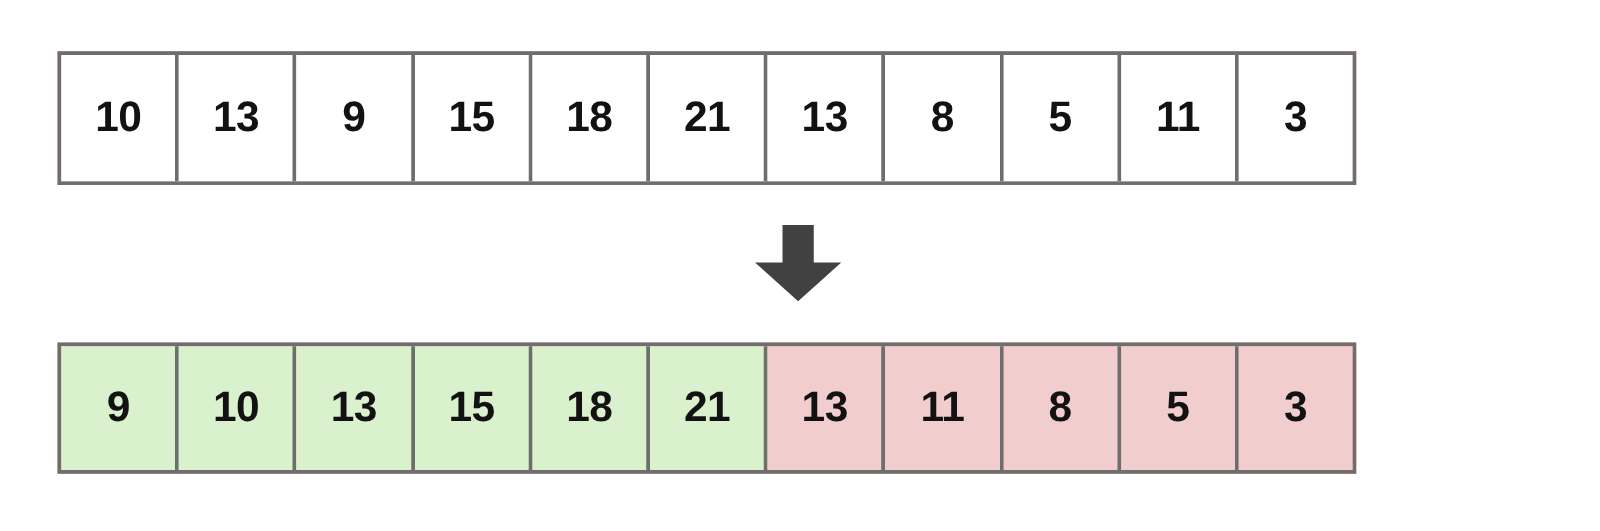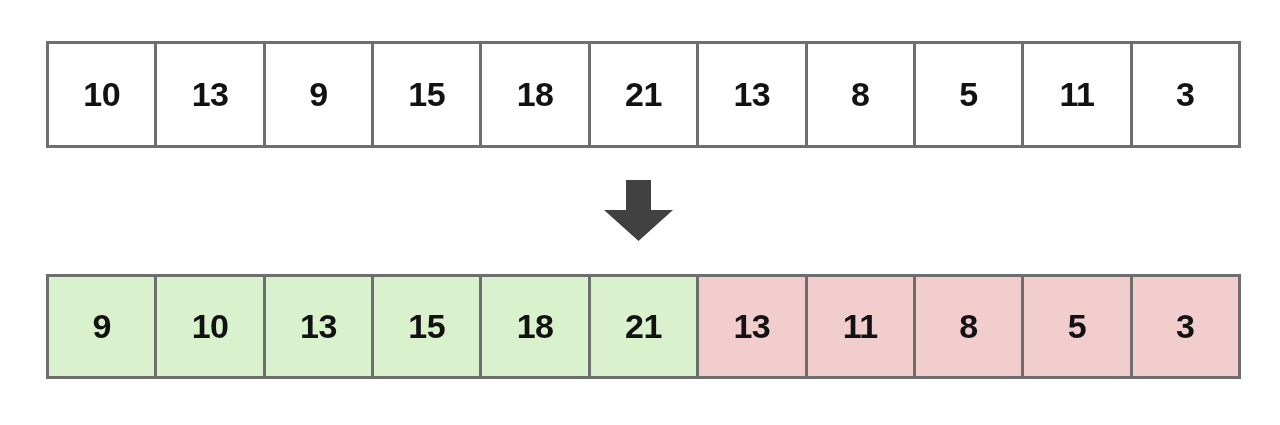--- a/index.html
+++ b/index.html
@@ -20,21 +20,21 @@
     left: 0;
     top: 0;
     width: 1280px;
     height: 425px;
   }
 
   
   .array-row {
     position: absolute;
     left: 46px;
-    width: 1195px;
+    width: 1039px;
     display: flex;
     box-sizing: border-box;
     border: 3px solid #6e6e6e;
     background: #fca5a5;
   }
 
   .array-row.top {
     top: 41px;
     height: 107px;
   }

